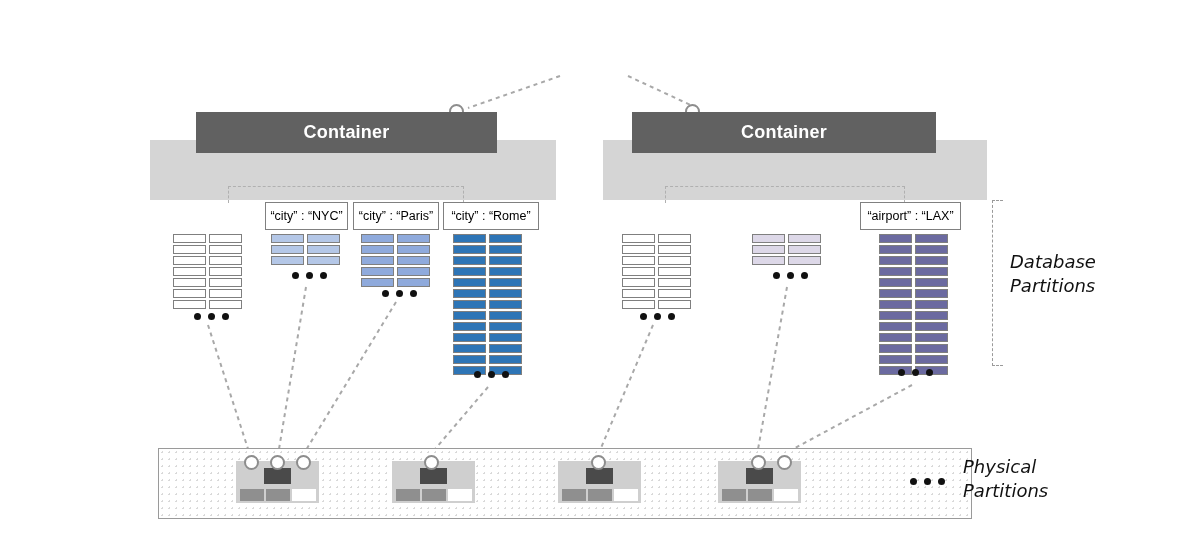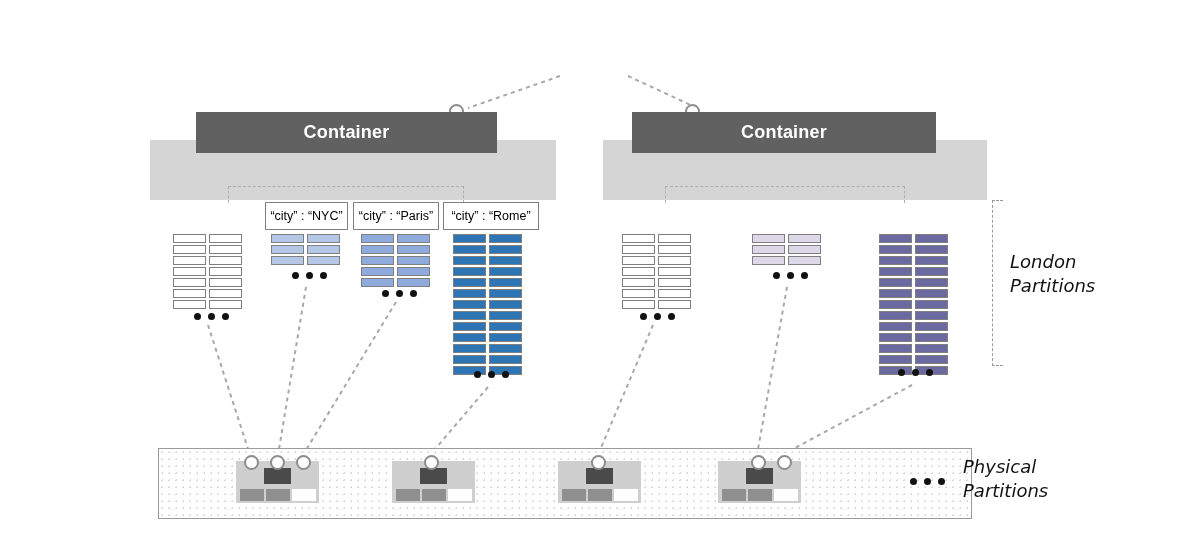--- a/index.html
+++ b/index.html
@@ -261,20 +261,23 @@
 
   <div class="abs band" style="left:603px;top:140px;width:384px;height:60px;"></div>
 
   <div class="abs darkbar containerbar" style="left:632px;top:112px;width:304px;height:41px;">
     <span>Container</span>
   </div>
 
 
   <div class="abs bracket" style="left:665px;top:186px;width:238px;height:16px;"></div>
 
+  <div class="abs keybox" style="left:860px;top:202px;width:99px;height:26px;">
+    <span>“airport” : “LAX”</span>
+  </div>
 
   <div class="abs stack" id="stack-1-0" style="left:622px;top:234px;">
       <div class="srow">
         <div class="cell" style="background: rgb(255, 255, 255);"></div>
         <div class="cell" style="background: rgb(255, 255, 255);"></div>
       </div>
       <div class="srow">
         <div class="cell" style="background: rgb(255, 255, 255);"></div>
         <div class="cell" style="background: rgb(255, 255, 255);"></div>
       </div>
@@ -380,21 +383,21 @@
       </div>
     </div>
   <div class="abs dots" style="left:898px;top:369px;">
     <i></i>
       <i></i>
       <i></i>
   </div>
 
   <div class="abs vbracket" style="left:992px;top:200px;width:10px;height:164px;"></div>
   <div class="abs sidelabel" style="left:1010px;top:250px;width:180px;">
-    <div>London</div>
+    <div>Database</div>
     <div>Partitions</div>
   </div>
 
   <div class="abs ppouter" style="left:158px;top:448px;width:812px;height:69px;"></div>
 
   <div class="abs ppbox" style="left:236px;top:461px;width:83px;height:42px;"></div>
   <div class="abs ppnode" style="left:264px;top:468px;width:27px;height:16px;"></div>
   <div class="abs ppchild" style="left:240px;top:489px;width:24px;height:12px;"></div>
   <div class="abs ppchild" style="left:266px;top:489px;width:24px;height:12px;"></div>
   <div class="abs ppchild white" style="left:292px;top:489px;width:24px;height:12px;"></div>

